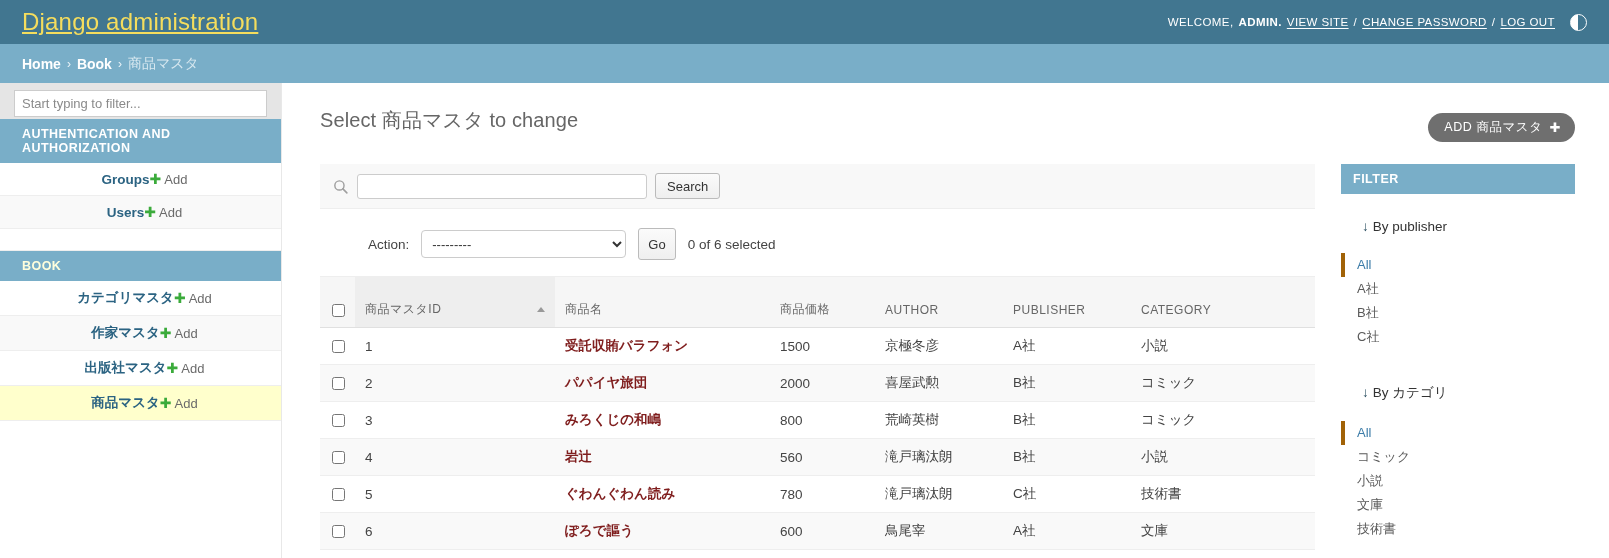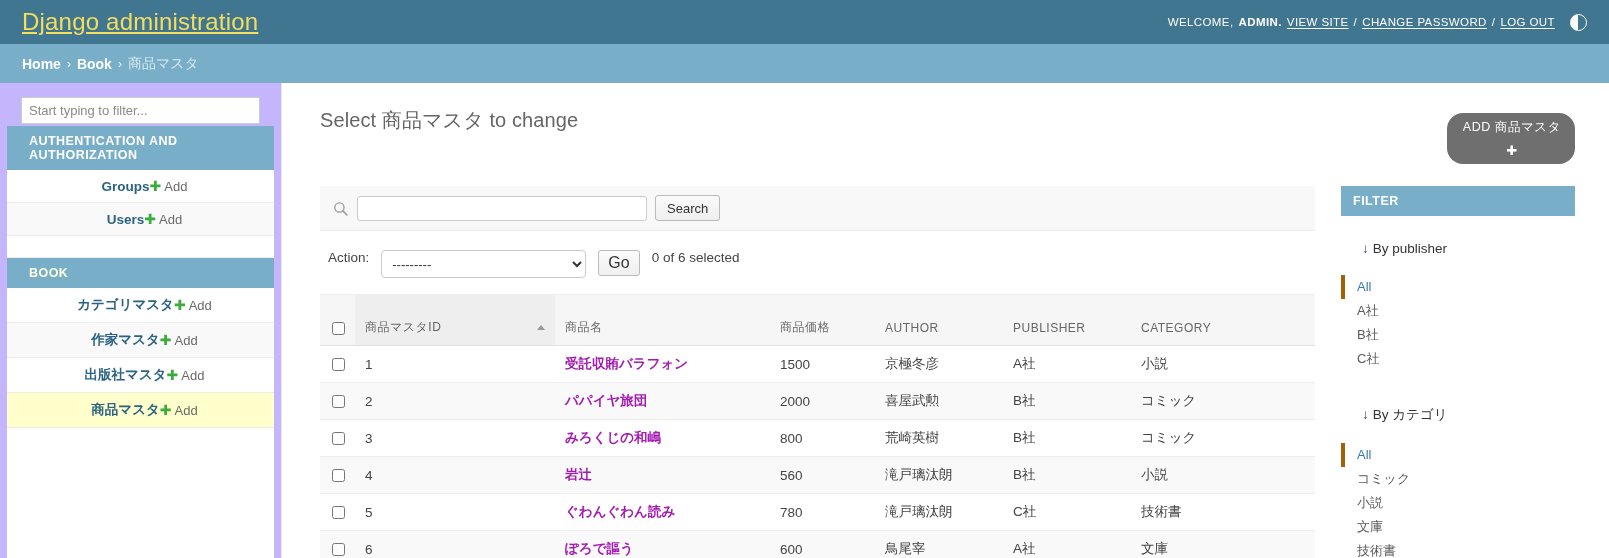--- a/index.html
+++ b/index.html
@@ -76,24 +76,24 @@
   #container {
     display: flex;
     align-items: flex-start;
     height: calc(558px - 83px);
   }
 
   
   #nav-sidebar {
     width: 282px;
     min-width: 282px;
-    background: #c4b5fd;
+    background: #e5e5e5;
     border-right: 1px solid #e8e8e8;
     height: 100%;
-    padding: 7px;
+    padding: 0;
   }
   #nav-filter {
     display: block;
     width: calc(100% - 28px);
     margin: 7px 14px 2px 14px;
     padding: 5px 7px;
     font-size: 13px;
     color: #666;
     border: 1px solid #ccc;
     background: #fff;
@@ -169,21 +169,20 @@
     gap: 7px;
     background: #6f6f6f;
     color: #fff;
     border-radius: 16px;
     padding: 6px 14px 6px 16px;
     font-size: 12.5px;
     letter-spacing: 0.55px;
     text-decoration: none;
     text-transform: uppercase;
     cursor: pointer;
-    flex-direction: column;
   }
   .addlink-btn .btn-plus { font-size: 13px; font-weight: bold; }
 
   #main-cols {
     display: flex;
     align-items: flex-start;
     padding: 22px 34px 0 38px;
     gap: 26px;
   }
   #changelist { flex: 1; min-width: 0; }
@@ -217,41 +216,43 @@
     color: #333;
     background: linear-gradient(#fbfbfb, #efefef);
     border: 1px solid #bbb;
     border-radius: 3px;
     cursor: pointer;
   }
 
   
   #actions-row {
     display: flex;
+    align-items: center;
     gap: 12px;
     padding: 19px 0 16px 8px;
     font-size: 13.5px;
     color: #444;
+    margin-left: 40px;
   }
   #actions-row label { color: #444; }
   #action-select {
     width: 205px;
     height: 28px;
     font-size: 13px;
     font-family: inherit;
     border: 1px solid #ccc;
     border-radius: 4px;
     background: #fff;
     padding: 0 6px;
     color: #333;
   }
   .go-btn {
-    height: 26px;
+    height: 32px;
     padding: 0 9px;
-    font-size: 16px;
+    font-size: 13px;
     font-family: inherit;
     color: #333;
     background: linear-gradient(#fbfbfb, #efefef);
     border: 1px solid #bbb;
     border-radius: 3px;
     cursor: pointer;
   }
   .action-counter { color: #444; font-size: 13.5px; }
 
   
@@ -286,21 +287,21 @@
   }
   #result_list tbody td {
     padding: 9px 10px;
     border-bottom: 1px solid #eee;
     color: #444;
     vertical-align: middle;
     white-space: nowrap;
   }
   #result_list tbody tr.row2 { background: #f9f9f9; }
   #result_list tbody td.field-title a {
-    color: #a21caf;
+    color: #7f1d1d;
     font-weight: bold;
     text-decoration: none;
   }
   #result_list tbody td.col-check { padding-left: 12px; width: 30px; }
   input[type=checkbox] {
     width: 13px; height: 13px; margin: 0; vertical-align: middle;
     accent-color: #79aec8;
   }
   .paginator {
     padding: 14px 10px 14px 10px;

